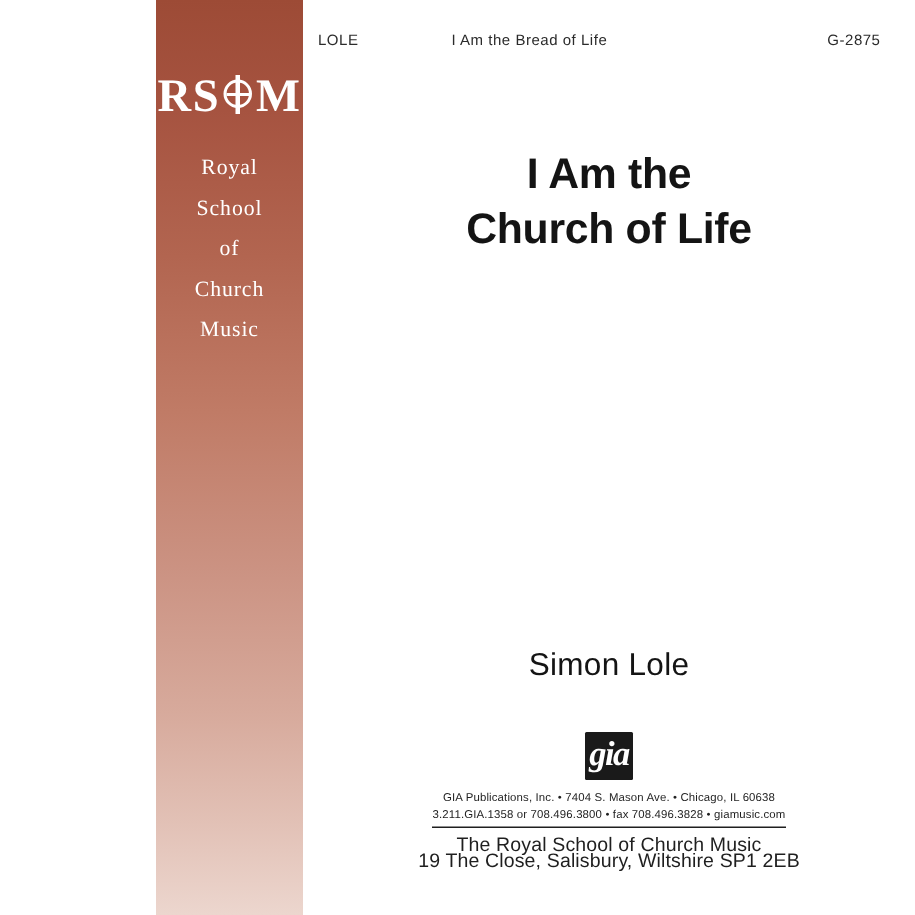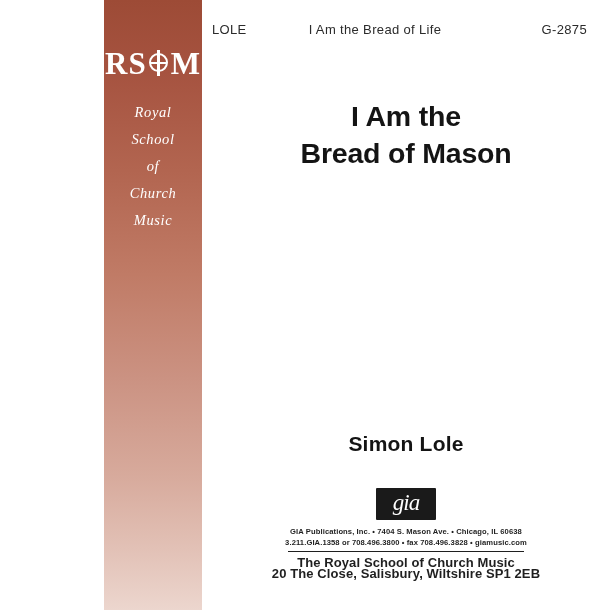--- a/index.html
+++ b/index.html
@@ -99,31 +99,31 @@
   }
   .spine-words {
     margin-top: 20px;
     color: #ffffff;
     font-family: "Liberation Serif", serif;
     font-size: 14.5px;
     text-align: center;
     line-height: 27px;
     letter-spacing: 0.6px;
   }
-  .spine-words div { white-space: nowrap; font-style: italic; }
+  .spine-words div { white-space: nowrap; }
 
   
   .header {
     position: absolute;
     left: 212px;
     top: 22px;
     width: 375px;
     display: flex;
     align-items: baseline;
-    font-size: 13px;
+    font-size: 10px;
     letter-spacing: 0.35px;
     color: #2b2b2b;
   }
   .header .catalog-code {
     margin-right: 18px;
     white-space: nowrap;
   }
   .header .short-title {
     white-space: nowrap;
     padding-left: 44px;
@@ -160,41 +160,42 @@
     letter-spacing: 0.1px;
     color: #1c1c1c;
   }
 
   .composer {
     position: absolute;
     left: 202px;
     top: 432px;
     width: 408px;
     text-align: center;
-    font-weight: 700;
+    font-weight: 400;
     font-size: 21px;
     letter-spacing: 0.2px;
     color: #141414;
   }
 
   
   .pub-block {
     position: absolute;
     left: 202px;
     top: 488px;
     width: 408px;
     text-align: center;
   }
   .gia-logo {
-    width: 60px;
+    width: 32px;
     height: 32px;
     margin: 0 auto 6px auto;
     background: #1a1a1a;
     position: relative;
     border-radius: 1px;
+    font-weight: bold;
   }
   .gia-logo .glyph {
     position: absolute;
     left: 0; top: -1px;
     width: 100%;
     height: 100%;
     display: flex;
     align-items: center;
     justify-content: center;
     color: #ffffff;
@@ -202,21 +203,20 @@
     font-style: italic;
     font-size: 23px;
     letter-spacing: -1px;
   }
   .pub-line {
     font-size: 7.6px;
     line-height: 11px;
     letter-spacing: 0.1px;
     color: #1f1f1f;
     white-space: nowrap;
-    font-weight: bold;
   }
   .pub-rule {
     width: 236px;
     height: 1px;
     background: #1f1f1f;
     margin: 3px auto 4px auto;
   }
   .rscm-address {
     margin-top: 5px;
   }
@@ -252,32 +252,32 @@
   </div>
 
   <div class="header">
     <span class="catalog-code">LOLE</span>
     <span class="short-title">I Am the Bread of Life</span>
     <span class="item-number">G-2875</span>
   </div>
 
   <div class="title-block">
     <div class="title-line">I Am the</div>
-    <div class="title-line">Bread of Mason</div>
+    <div class="title-line">Church of Life</div>
   </div>
 
 
   <div class="composer">Simon Lole</div>
 
   <div class="pub-block">
     <div class="gia-logo">
       <span class="glyph">gia</span>
     </div>
     <div class="pub-line">GIA Publications, Inc. • 7404 S. Mason Ave. • Chicago, IL 60638</div>
     <div class="pub-line">3.211.GIA.1358 or 708.496.3800 • fax 708.496.3828 • giamusic.com</div>
     <div class="pub-rule"></div>
     <div class="rscm-address">
       <div class="pub-line">The Royal School of Church Music</div>
-      <div class="pub-line">20 The Close, Salisbury, Wiltshire SP1 2EB</div>
+      <div class="pub-line">19 The Close, Salisbury, Wiltshire SP1 2EB</div>
     </div>
   </div>
 
 </div>
 
 </body></html>

